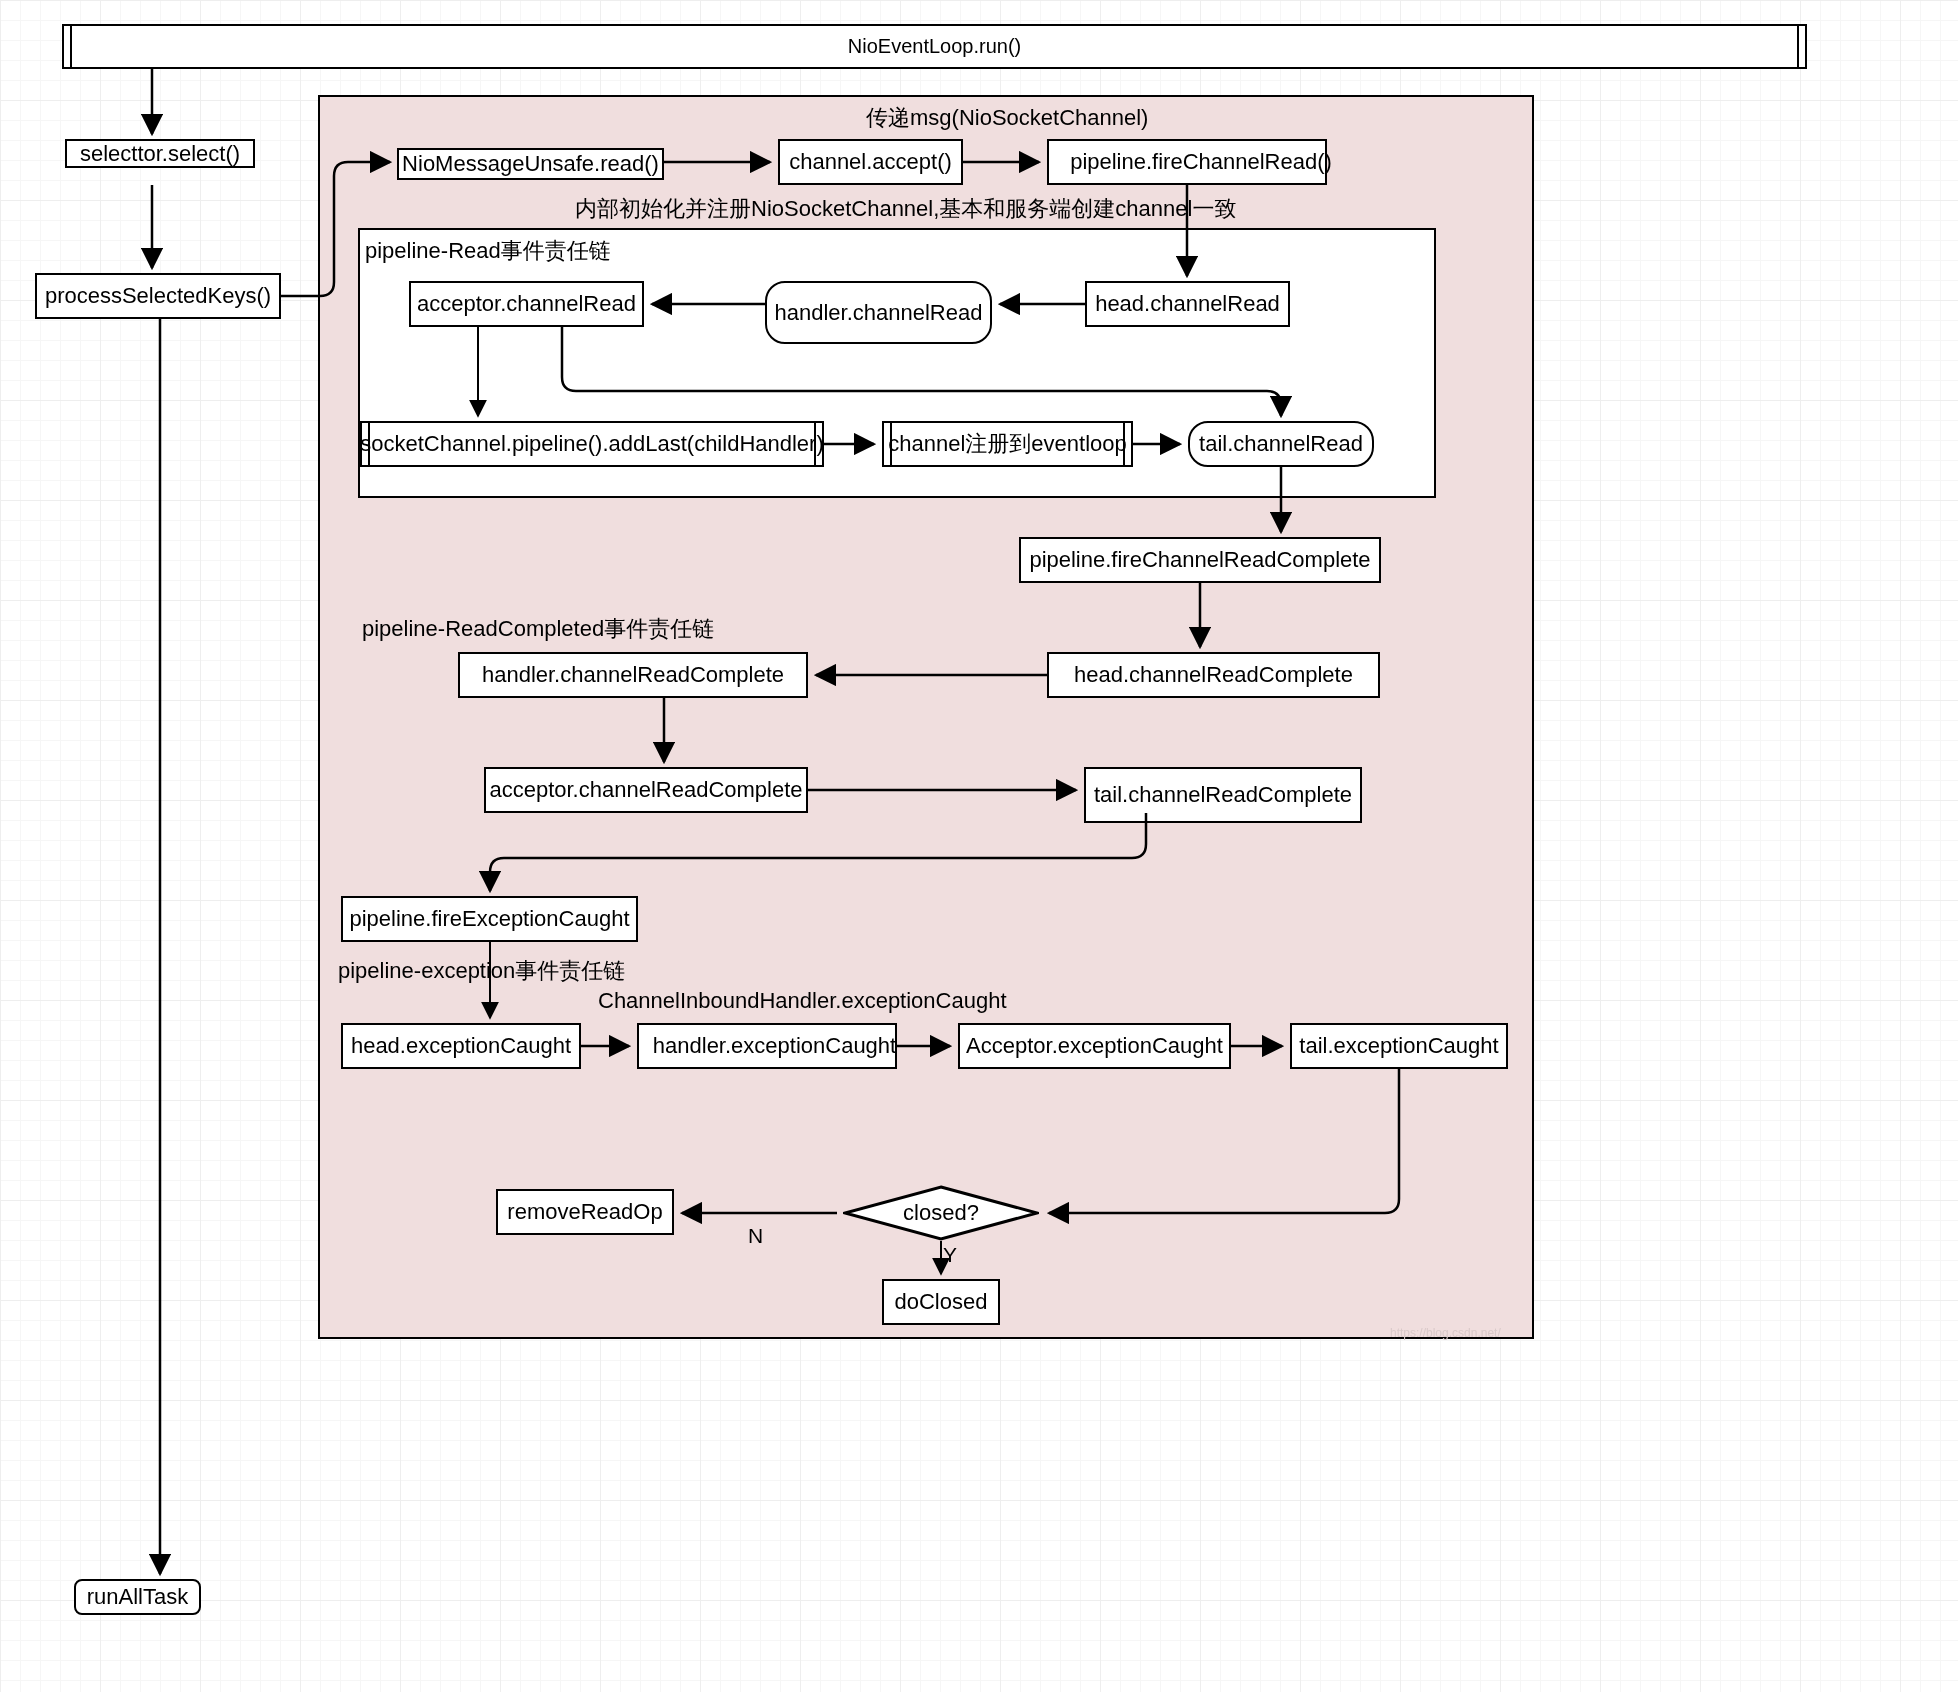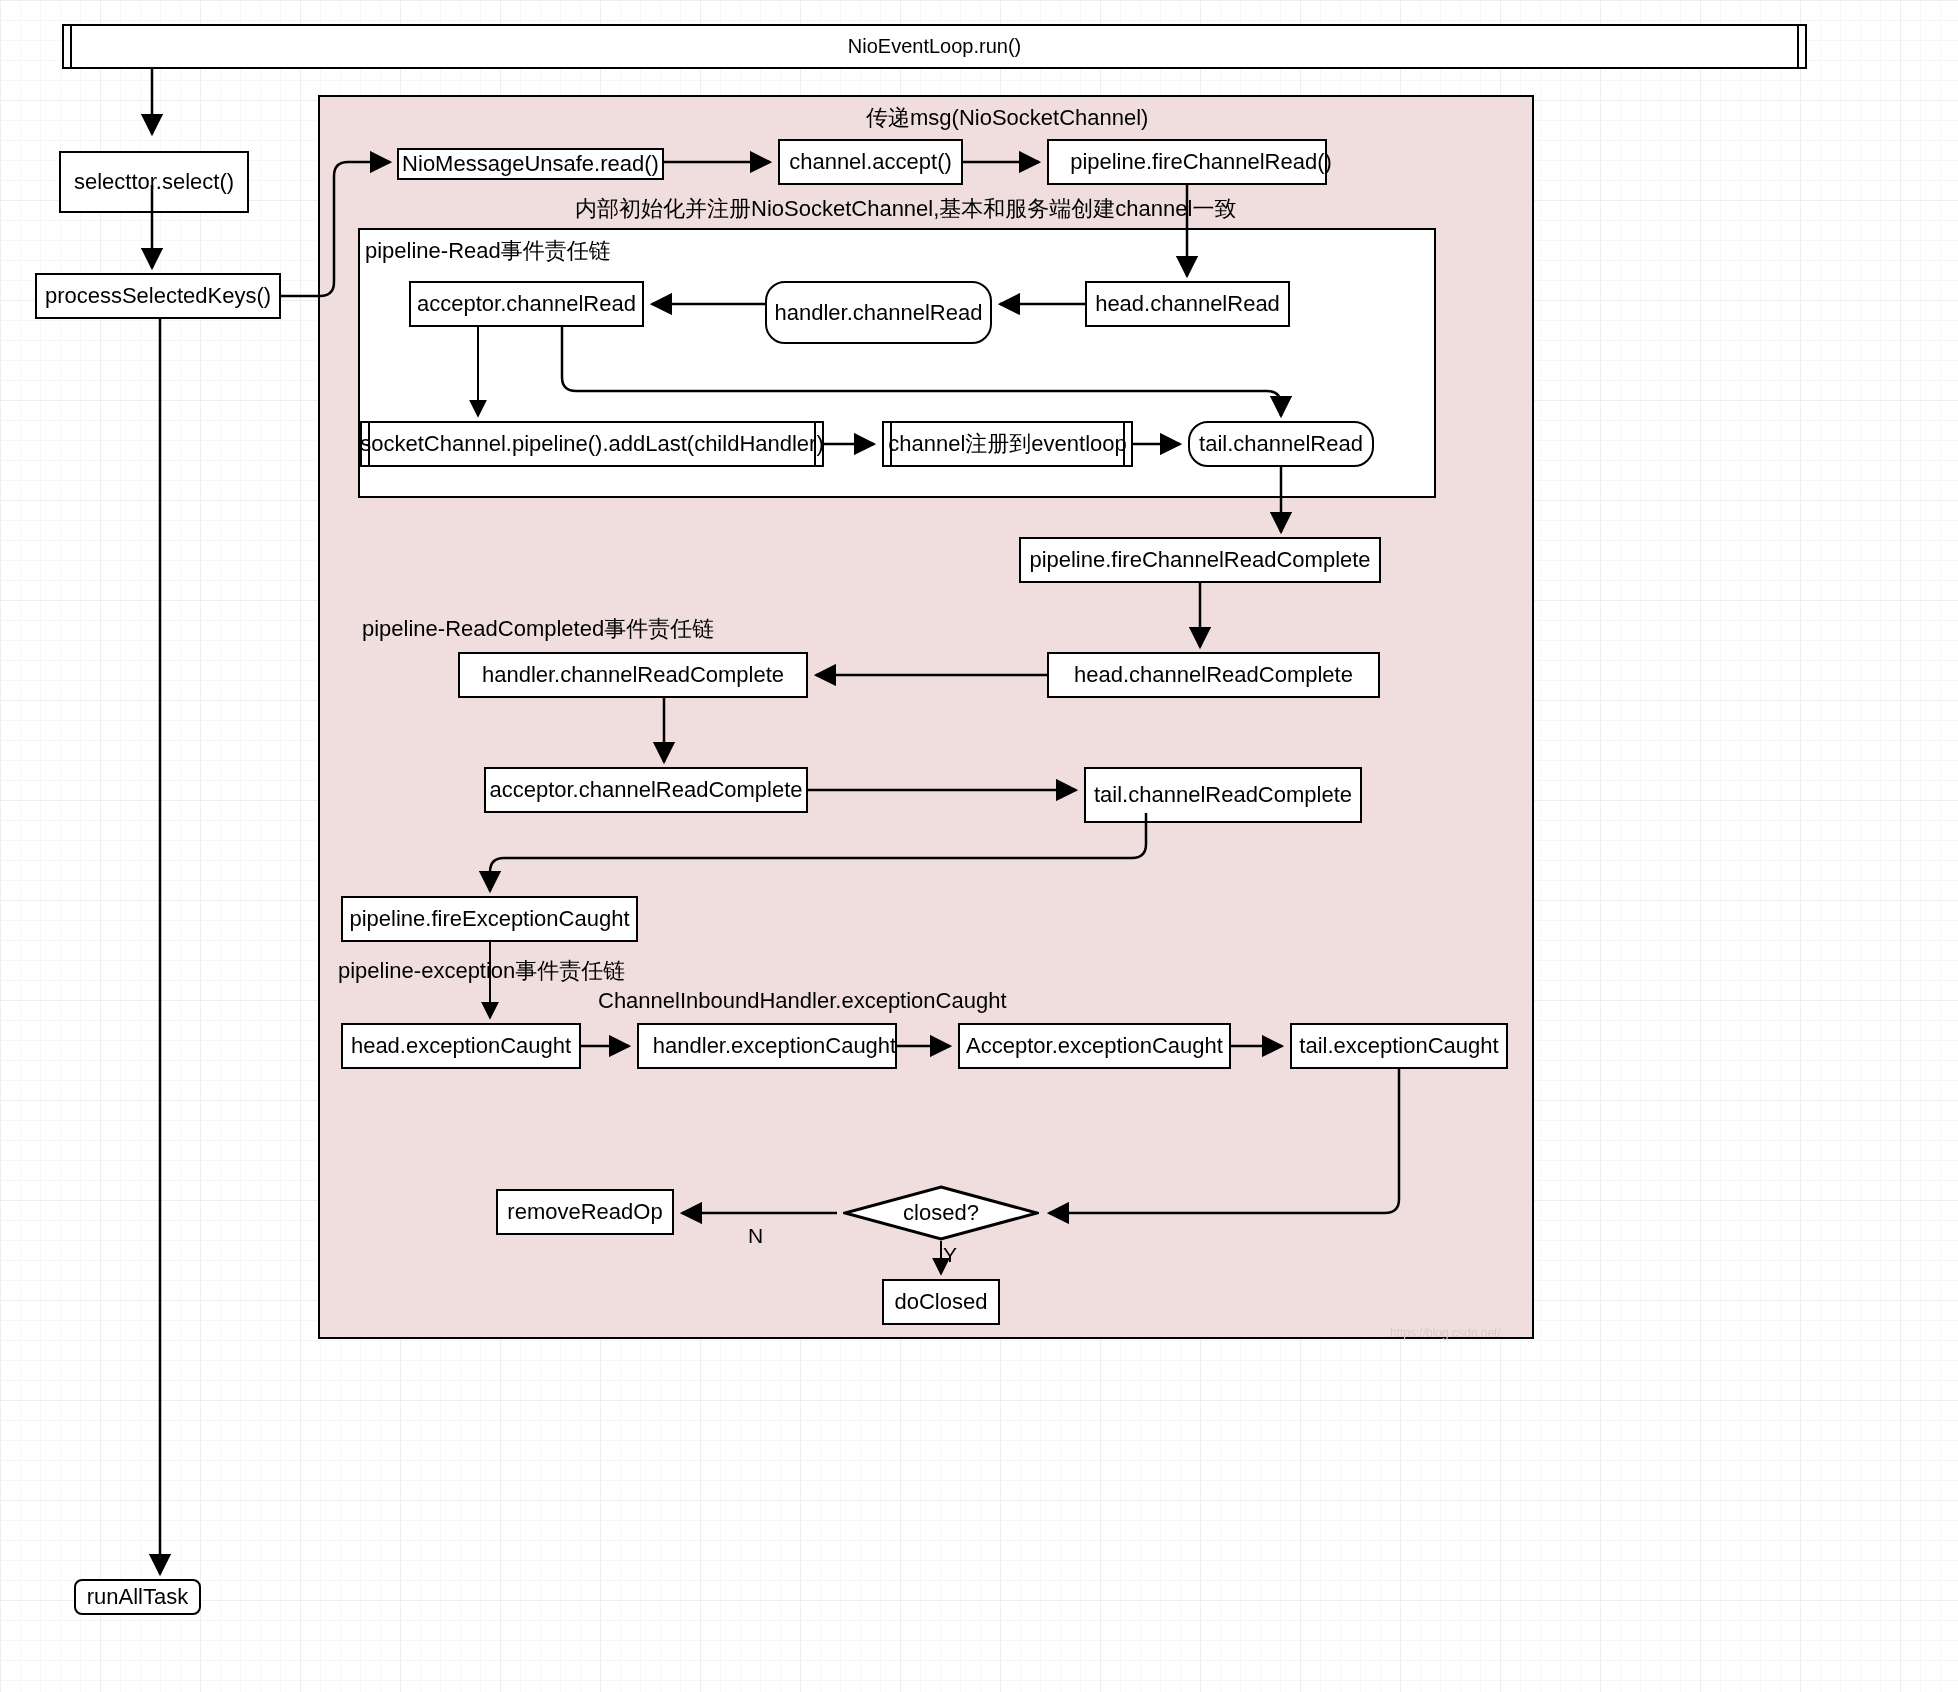--- a/index.html
+++ b/index.html
@@ -105,21 +105,21 @@
 <div id="canvas">
 
   <div class="group-box group-pink" style="left:318px; top:95px; width:1216px; height:1244px;"></div>
 
   <div class="group-box group-white" style="left:358px; top:228px; width:1078px; height:270px;"></div>
 
   <div class="node predef" style="left:62px; top:24px; width:1745px; height:45px; font-size:20px;">
     <span>NioEventLoop.run()</span>
   </div>
 
-  <div class="node" style="left:59px; top:139px; width:190px; height:62px;margin-top:12px;">
+  <div class="node" style="left:65px; top:139px; width:190px; height:29px;">
     <span>selecttor.select()</span>
   </div>
 
   <div class="node" style="left:35px; top:273px; width:246px; height:46px;">
     <span>processSelectedKeys()</span>
   </div>
 
   <div class="node" style="left:74px; top:1579px; width:127px; height:36px;border-radius:8px;">
     <span>runAllTask</span>
   </div>

